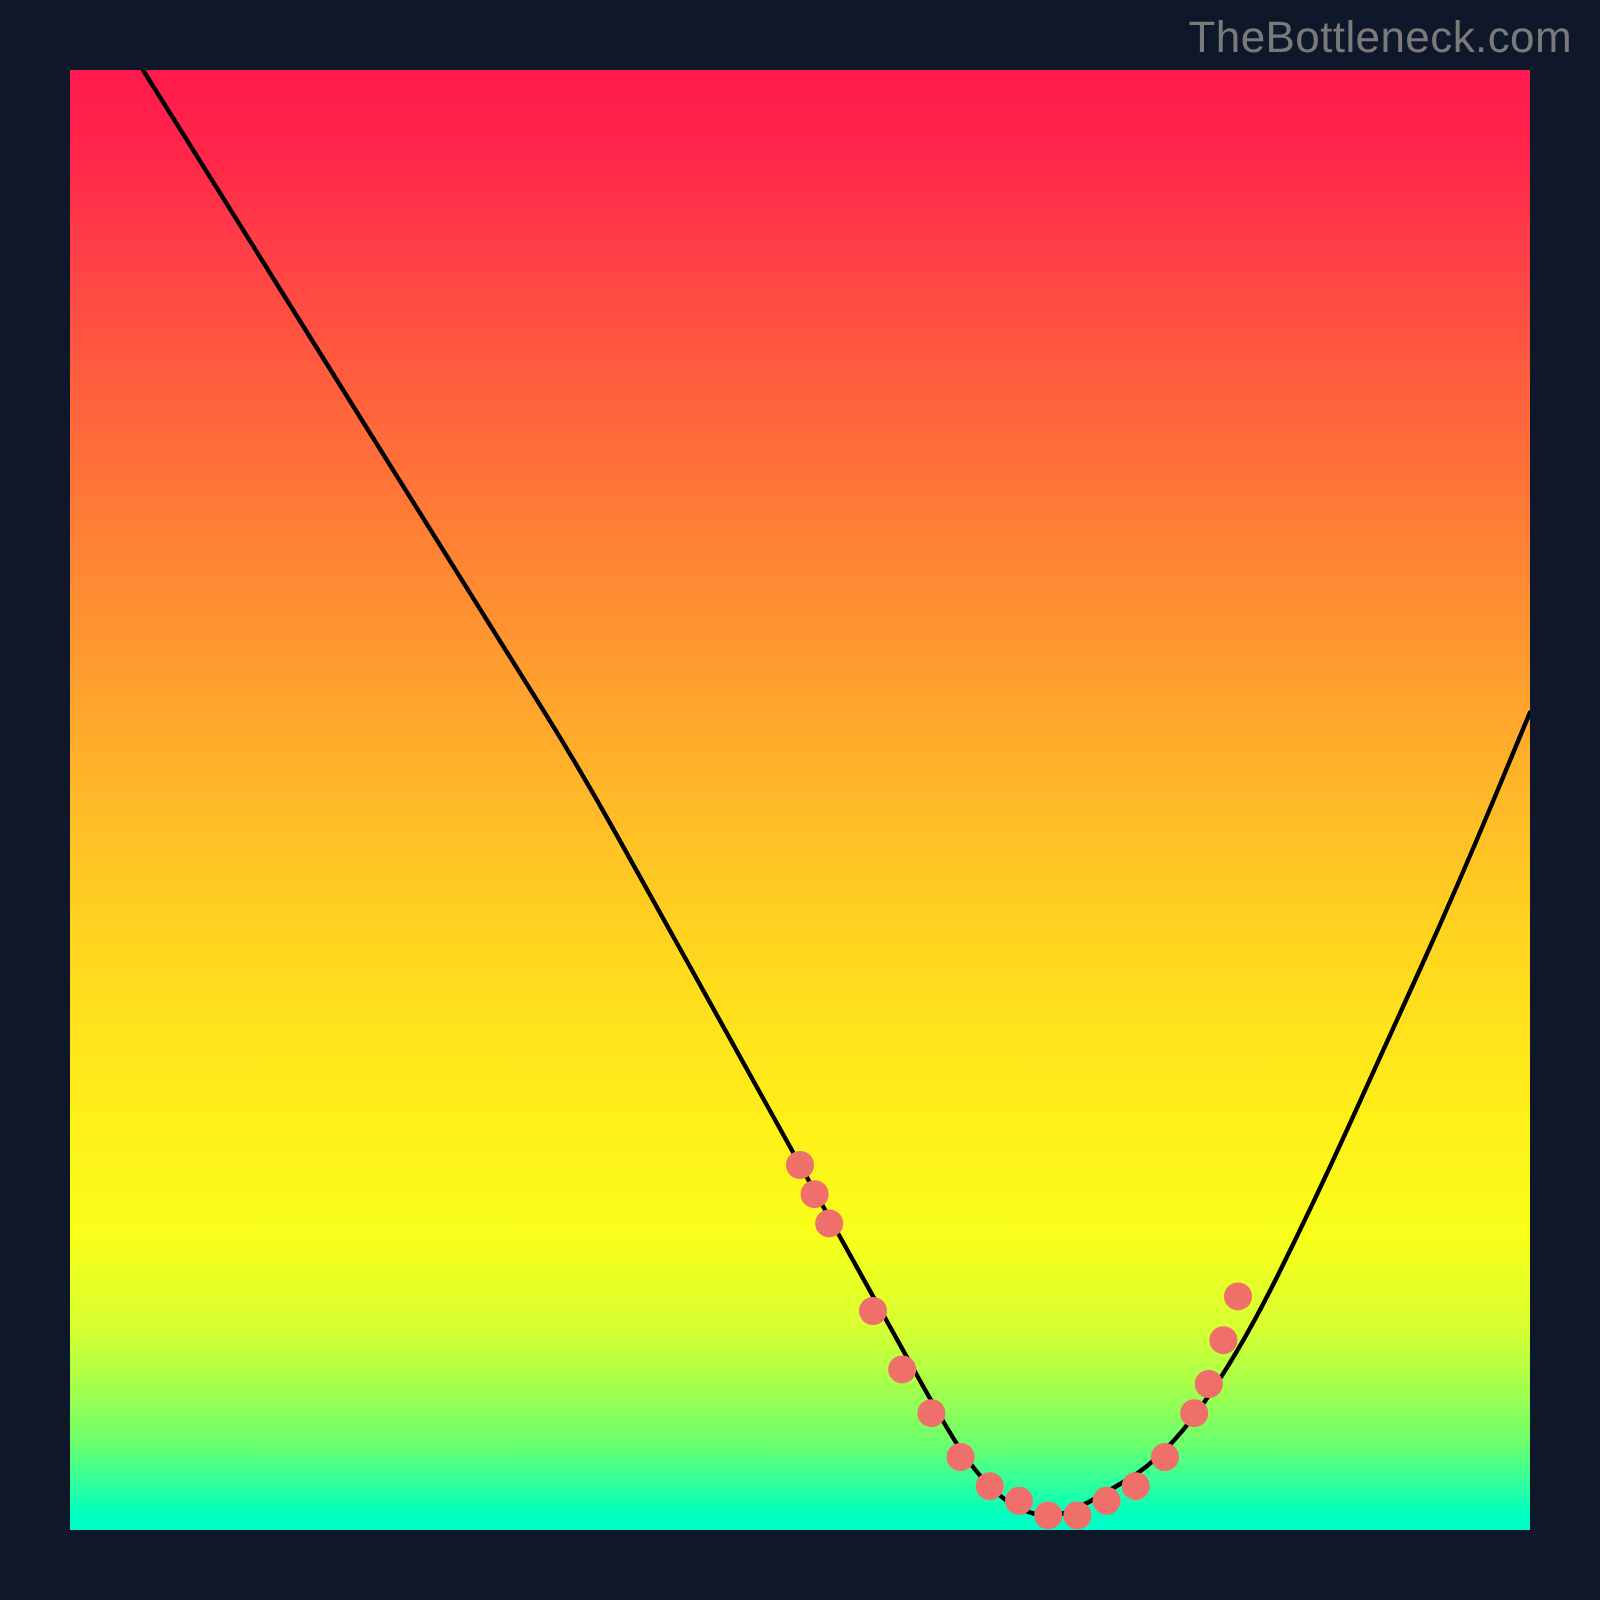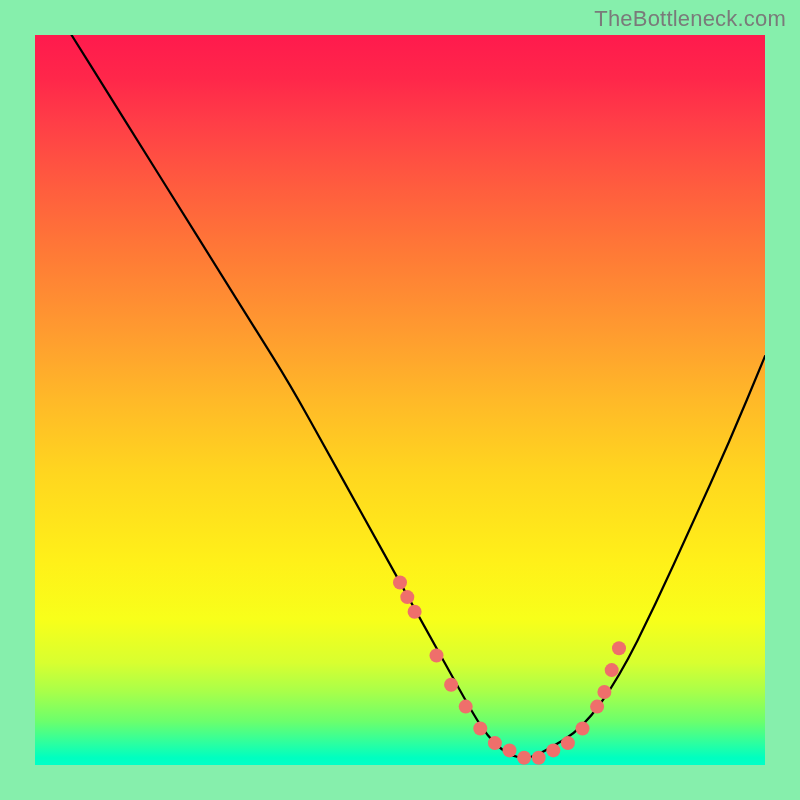--- a/index.html
+++ b/index.html
@@ -10,21 +10,21 @@
     background: #000;
     overflow: hidden;
     font-family: Arial, Helvetica, sans-serif;
   }
   .frame {
     position: absolute;
     left: 0;
     top: 0;
     width: 800px;
     height: 800px;
-    background: #86efac;
+    background: #0f172a;
   }
   .plot-area {
     position: absolute;
     left: 35px;
     top: 35px;
     width: 730px;
     height: 730px;
     background: linear-gradient(to bottom,
       #ff1a4d 0%,
       #ff274a 6%,

